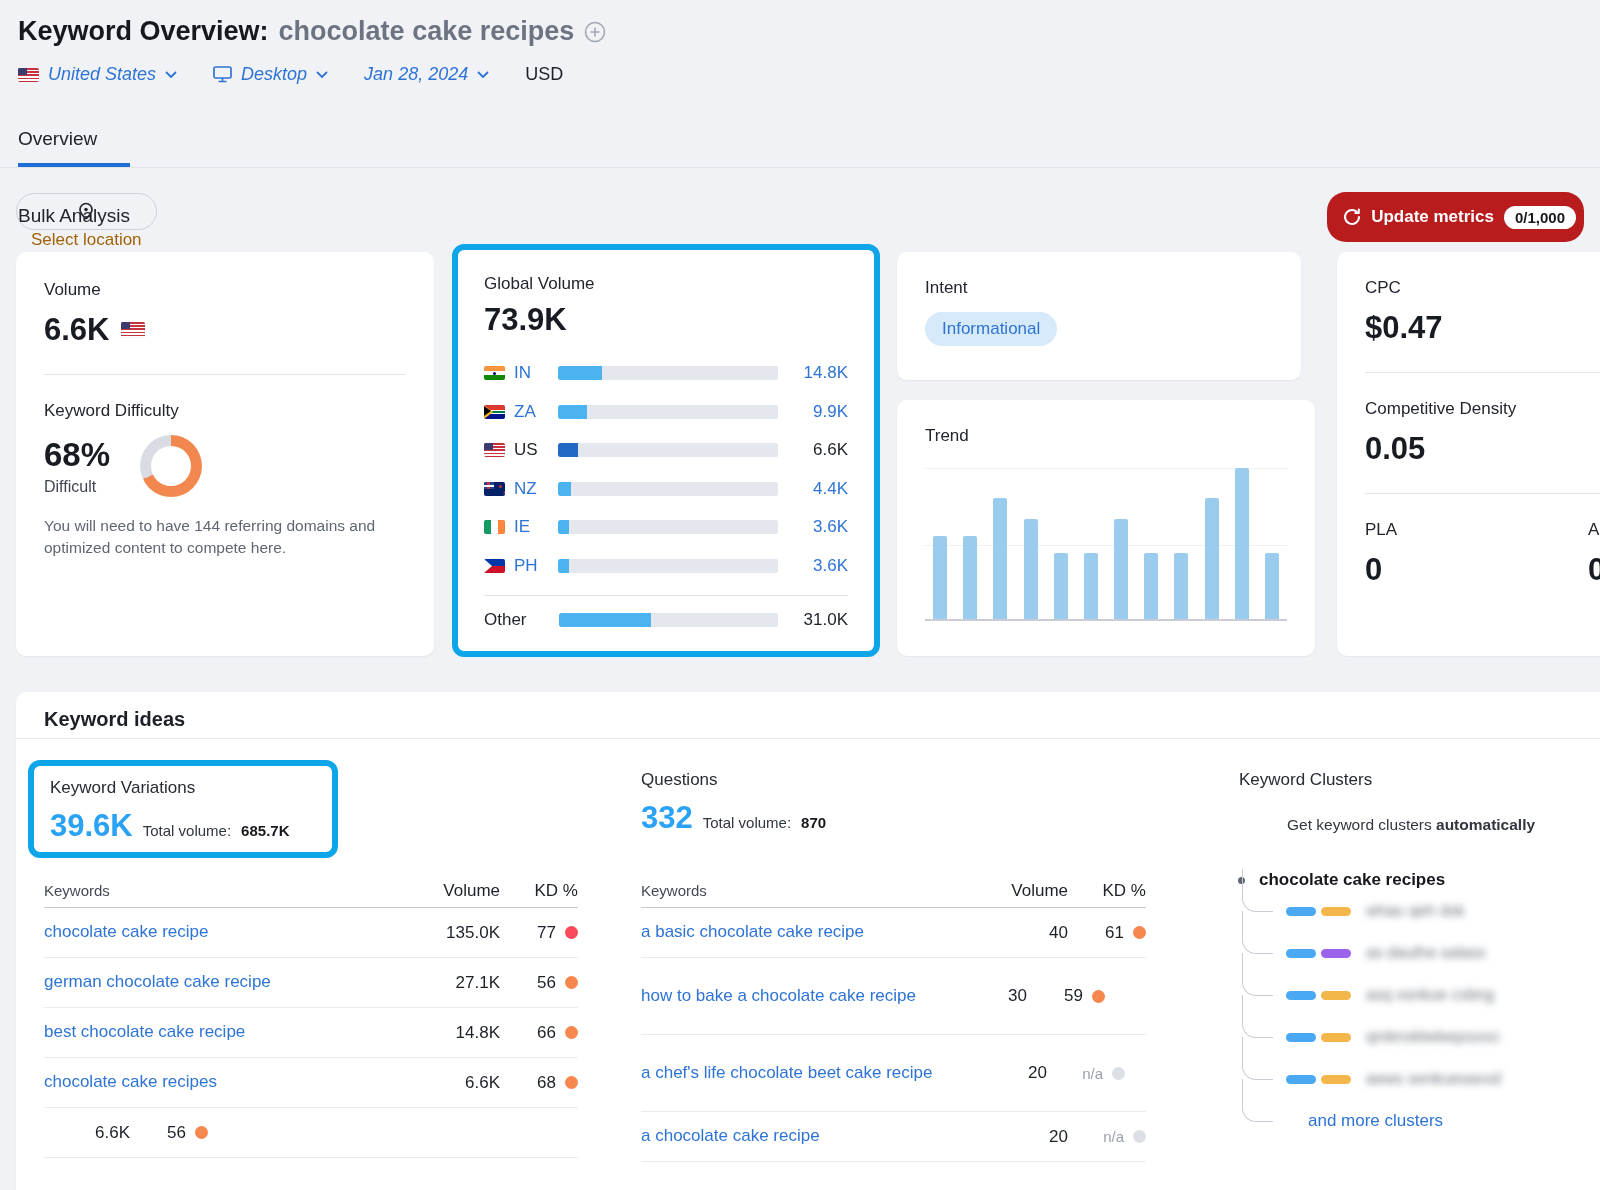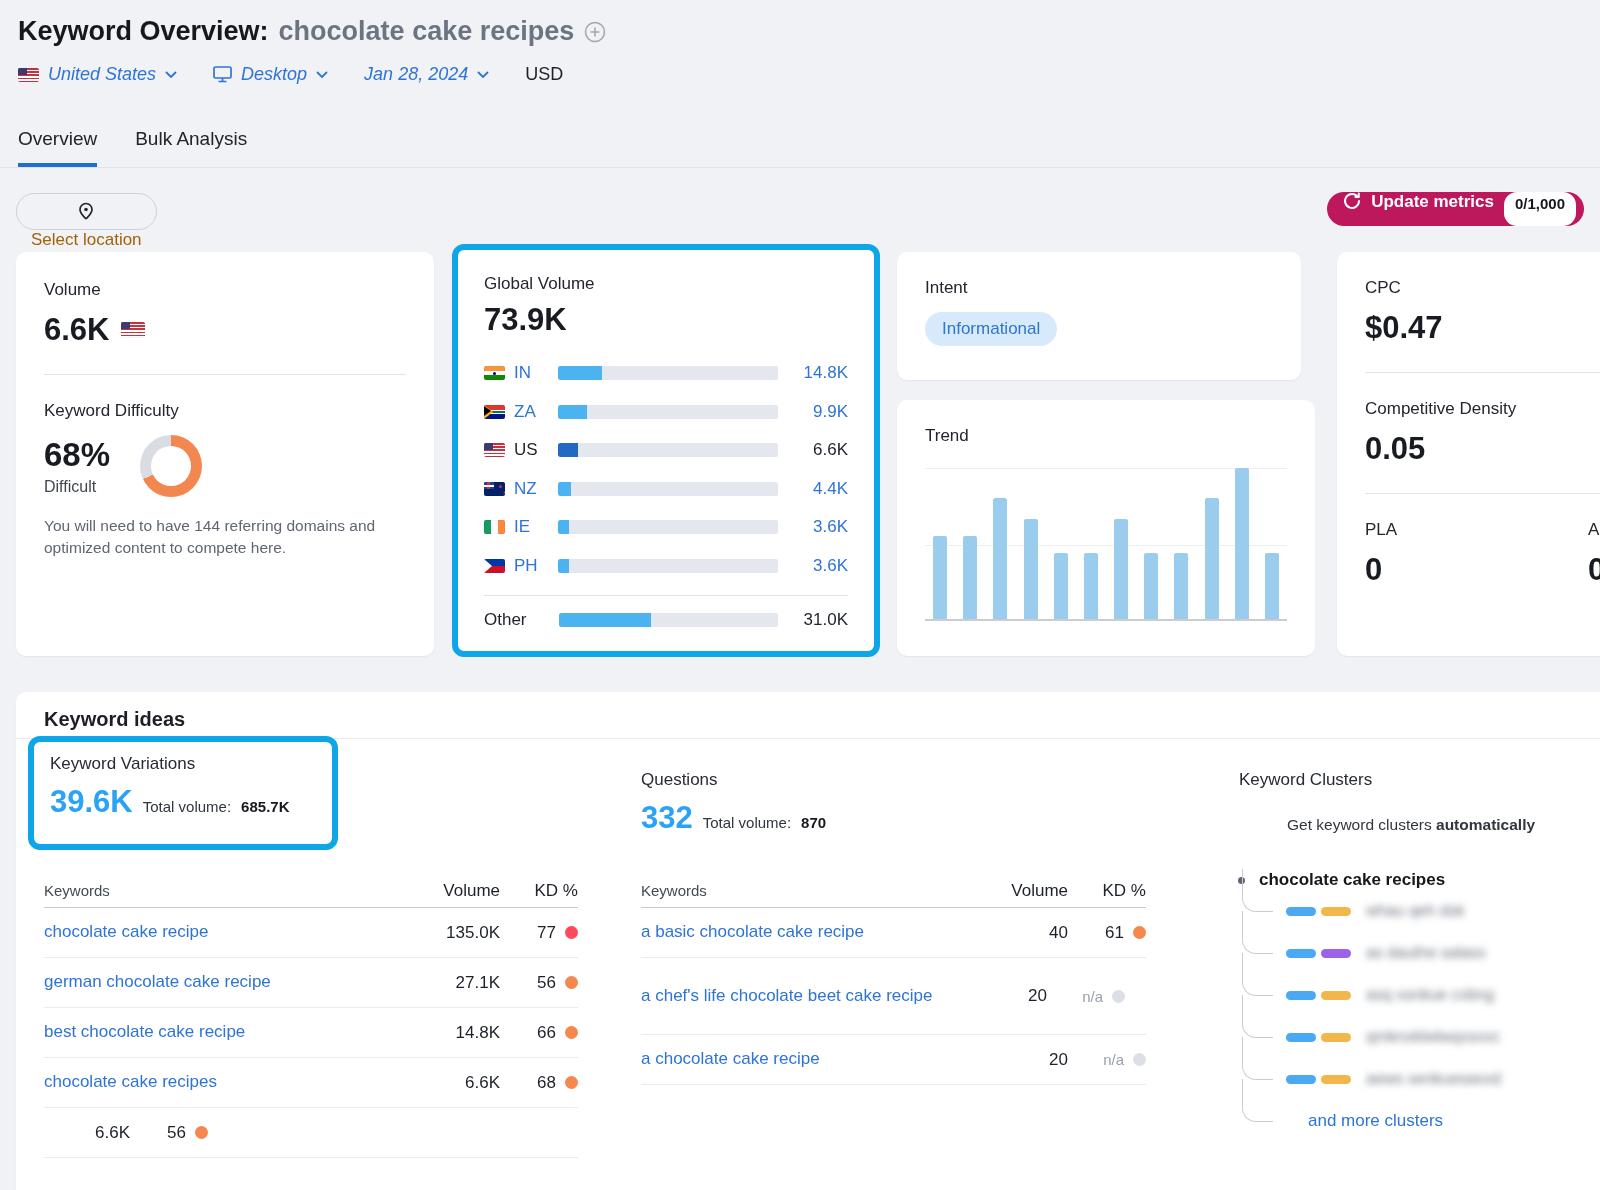--- a/index.html
+++ b/index.html
@@ -17,31 +17,31 @@
     font-size:27px; font-weight:700; color:#16181d; }
   .page-title .kw { color:#6c7482; }
   .plus-icon { width:22px; height:22px; color:#a2a8b3; cursor:pointer; }
 
   .filter-row { left:18px; top:64px; display:flex; align-items:center; gap:36px;
     font-size:18px; color:#2e74d6; }
   .filter-item { display:flex; align-items:center; gap:9px; cursor:pointer;font-style:italic; }
   .filter-currency { color:#1d2129; cursor:default; }
   .chev { width:12px; height:8px; }
 
-  .tabs { left:18px; top:128px; display:flex; gap:38px; font-size:19px; color:#20242c; }
+  .tabs { left:18px; top:128px; display:flex; gap:38px; font-size:19px; color:#20242c;flex-direction:column; }
   .tab { padding-bottom:13px; cursor:pointer; }
   .tab.active { border-bottom:4px solid #1d6fd6; font-weight:400; }
   .tabs-divider { left:0; top:167px; width:1600px; height:1px; background:#e2e4ea; }
 
   
   .select-location { left:16px; top:193px; height:37px; display:flex; align-items:center; gap:10px;
     padding:8px 14px; border:1.5px solid #ccd0d9; border-radius:19px; background:transparent;
     font-size:17px; color:#a16207; cursor:pointer;flex-direction:column; }
-  .update-metrics { top:192px; right:16px; height:34px; display:flex; gap:10px;
-    padding:0 8px 0 16px; border:none; border-radius:19px; background:#be185d; color:#fff;
+  .update-metrics { top:192px; right:16px; height:50px; display:flex; align-items:center; gap:10px;
+    padding:0 8px 0 16px; border:none; border-radius:19px; background:#b91c1c; color:#fff;
     font-size:17px; font-weight:700; cursor:pointer; }
   .quota-badge { background:#fff; color:#16181d; font-size:15px; font-weight:700;
     border-radius:13px; padding:3px 11px; }
 
   
   .card { position:absolute; background:#fff; border-radius:10px;
     box-shadow:0 1px 2px rgba(25,30,55,.06); }
   .metric-label { font-size:17px; color:#23262e; }
   .metric-value { font-size:31px; font-weight:700; color:#181b21; margin-top:12px; }
   .card-hr { border:none; border-top:1px solid #e2e4ea; margin:26px 0; }
@@ -88,21 +88,21 @@
 
   .cpc-card { left:1337px; top:252px; width:340px; height:404px; padding:26px 28px; }
   .pla-row { position:relative; }
   .ads-block { position:absolute; left:223px; top:0; }
 
   
   .ideas-card { left:16px; top:692px; width:1600px; height:520px; }
   .ideas-title { position:absolute; left:28px; top:16px; font-size:20px; font-weight:700; color:#1c1f26; }
   .ideas-divider { position:absolute; left:0; top:46px; width:100%; height:1px; background:#e8eaef; }
 
-  .kv-frame { left:12px; top:44px; width:310px; height:114px; }
+  .kv-frame { left:12px; top:68px; width:310px; height:98px; }
   .kv-inner { padding:12px 16px; }
   .group-label { font-size:17px; color:#272b33; }
   .count-row { display:flex; align-items:baseline; gap:10px; margin-top:10px; }
   .count-big { font-size:31px; font-weight:700; color:#2aa2f5; }
   .total-label { font-size:15px; color:#31363f; }
   .total-val { font-size:15px; font-weight:700; color:#16181d; }
 
   .kw-table { position:absolute; }
   .kw-thead { display:flex; align-items:center; height:34px; font-size:15px; color:#444a55;
     border-bottom:1.5px solid #c6cad3; }
@@ -434,20 +434,28 @@
     </div>
     <div class="kw-row">
       <span class="c-kw"><a class="kw-link">a basic chocolate cake recipe</a></span>
       <span class="c-vol">40</span>
       <span class="c-kd">
           <span>61</span>
           <span class="kd-dot" style="background: rgb(245, 135, 79);"></span>
         </span>
     </div>
     <div class="kw-row" style="min-height:77px;">
+      <span class="c-kw" style="max-width:300px;"><a class="kw-link">how to bake a chocolate cake recipe</a></span>
+      <span class="c-vol">30</span>
+      <span class="c-kd">
+          <span>59</span>
+          <span class="kd-dot" style="background: rgb(245, 135, 79);"></span>
+        </span>
+    </div>
+    <div class="kw-row" style="min-height:77px;">
       <span class="c-kw" style="max-width:320px;"><a class="kw-link">a chef's life chocolate beet cake recipe</a></span>
       <span class="c-vol">20</span>
       <span class="c-kd">
           <span class="na">n/a</span>
           <span class="kd-dot" style="background: rgb(220, 223, 230);"></span>
         </span>
     </div>
     <div class="kw-row">
       <span class="c-kw"><a class="kw-link">a chocolate cake recipe</a></span>
       <span class="c-vol">20</span>

